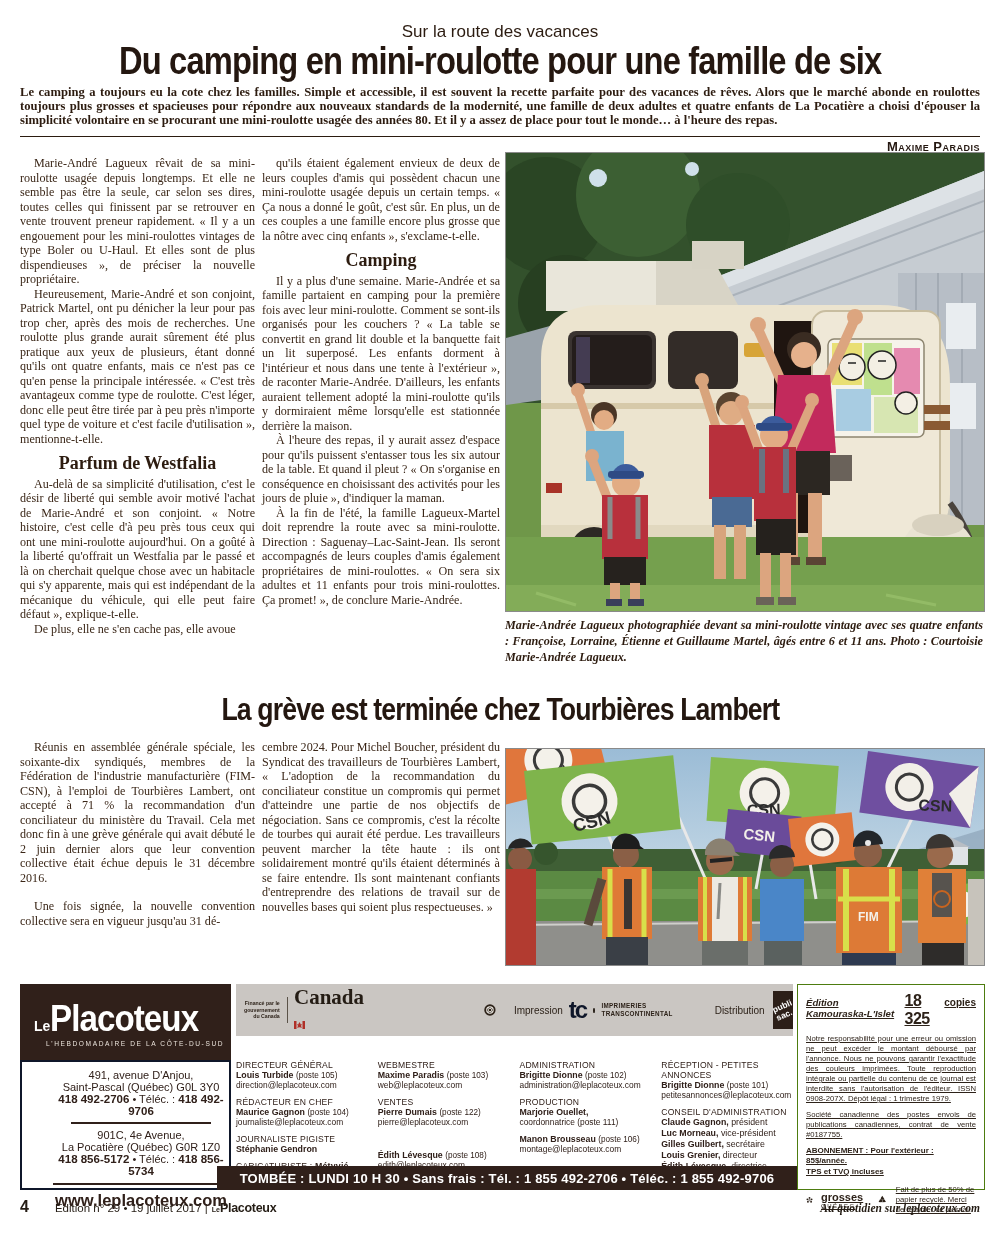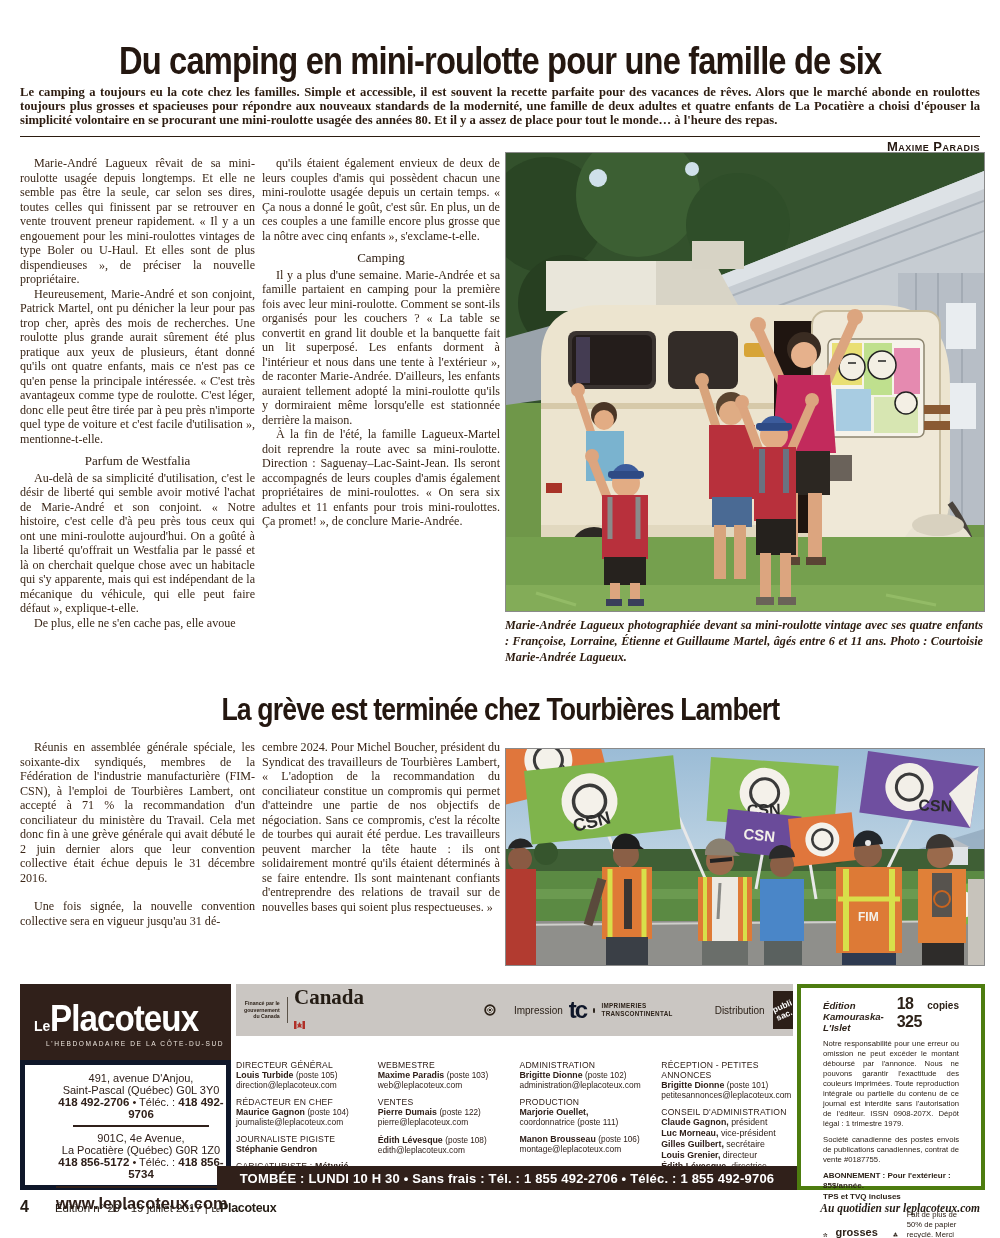--- a/index.html
+++ b/index.html
@@ -15,33 +15,33 @@
            letter-spacing:-1px;line-height:1;}
   .h1{font-size:38px;}
   .h2{font-size:31px;}
   .lead{font-weight:bold;font-size:12.6px;line-height:1.1;text-align:justify;color:#2d1c10;}
   .rule{border-top:1.6px solid #2b1b10;}
   .byline{font-family:"Liberation Sans",sans-serif;font-weight:bold;font-variant:small-caps;
           font-size:13px;text-align:right;color:#241710;letter-spacing:.5px;}
   
   .col{font-size:12.1px;line-height:1.2;text-align:justify;color:#3a2617;}
   .col p{margin:0;text-indent:14px;}
-  .sh{font-weight:normal;text-align:center;font-size:13px;margin:7px 0 2px 0;color:#2d1c10;}
+  .sh{font-weight:bold;text-align:center;font-size:18px;margin:7px 0 2px 0;color:#2d1c10;}
   .gap-top{margin-top:14px !important;}
   .photo{border:1px solid #8a8a8a;background:#ddd;}
   .caption{font-size:12.2px;font-weight:bold;font-style:italic;line-height:1.3;
            text-align:justify;color:#2d1c10;}
   
   .darkbox{background:#30201a;color:#fff;}
   .logoLe{font-family:"Liberation Sans",sans-serif;font-weight:bold;font-size:14px;}
   .logoMain{font-family:"Liberation Sans",sans-serif;font-weight:bold;font-size:36px;
             letter-spacing:-1px;transform:scaleX(.92);transform-origin:left center;display:inline-block;}
   .tagline{font-family:"Liberation Sans",sans-serif;font-size:6.6px;letter-spacing:1.6px;
            color:#e9e2da;white-space:nowrap;}
-  .infobox{border:5px solid #0f172a;background:#fff;font-family:"Liberation Sans",sans-serif;
+  .infobox{border:2px solid #0f172a;background:#fff;font-family:"Liberation Sans",sans-serif;
            font-size:11px;color:#30201a;text-align:center;padding-left:31px;}
   .infobox b{font-size:11.5px;}
   .addr-div{border-top:2px solid #30201a;width:80%;margin:5px auto;}
   .website{border-top:2px solid #30201a;font-weight:bold;font-size:16.5px;
            font-family:"Liberation Sans",sans-serif;padding-top:6px;}
   .graybar{background:#cac6c2;display:flex;align-items:center;
            font-family:"Liberation Sans",sans-serif;color:#2d2219;}
   .funding{font-size:5.2px;font-weight:bold;text-align:right;line-height:1.3;width:42px;}
   .canada{font-family:"Liberation Serif",serif;font-weight:bold;font-size:21px;color:#241c14;}
   .lbl-sm{font-size:10px;color:#2d2219;}
@@ -57,22 +57,22 @@
   .staff .role{font-size:8.6px;letter-spacing:.2px;margin-top:7px;}
   .staff .role:first-child{margin-top:16px;}
   .staff .nm{font-size:8.8px;}
   .staff .nm b{font-size:8.8px;}
   .staff .pt{font-size:8.2px;}
   .staff .em{font-size:8.4px;margin-bottom:1px;}
   .staff .bd{font-size:8.8px;line-height:1.25;}
   .tombee{background:#30201a;color:#fff;font-family:"Liberation Sans",sans-serif;
           font-weight:bold;font-size:13px;display:flex;align-items:center;justify-content:center;
           letter-spacing:.2px;}
-  .rightbox{border:4px solid #4d7c0f;font-family:"Liberation Sans",sans-serif;color:#2d2219;
-            padding:7px 22px;box-sizing:border-box;}
+  .rightbox{border:1px solid #4d7c0f;font-family:"Liberation Sans",sans-serif;color:#2d2219;
+            padding:7px 8px;box-sizing:border-box;text-decoration:underline;}
   .ed-line{display:flex;align-items:baseline;gap:5px;}
   .ed-it{font-style:italic;font-size:9.6px;font-weight:bold;}
   .ed-big{font-size:16px;font-weight:bold;letter-spacing:-.5px;}
   .ed-cop{font-size:10px;font-weight:bold;}
   .legal{font-size:7.7px;line-height:1.3;text-align:justify;margin-top:6px;}
   .abo{font-size:8px;font-weight:bold;line-height:1.3;margin-top:6px;}
   .logorow{display:flex;align-items:center;gap:8px;margin-top:8px;}
   .hebdos{font-weight:bold;font-size:11px;line-height:1;}
   .hebdos small{display:block;font-weight:normal;font-size:6px;letter-spacing:1.5px;}
   .recytxt{font-size:7.7px;line-height:1.3;}
@@ -83,20 +83,21 @@
   .pf-brand-le{font-size:7px;font-weight:bold;}
   .pf-brand{font-size:12.5px;font-weight:bold;letter-spacing:-.3px;}
   .pf-right{margin-left:auto;font-style:italic;font-weight:bold;font-size:11.5px;
             font-family:"Liberation Serif",serif;}
 </style>
 </head>
 <body>
 
 <div class="page">
 
+  <div class="abs kicker" style="top:22px;left:0;">Sur la route des vacances</div>
   <div class="abs h1wrap" style="top:42px;left:0;">
     <div class="bigHead h1">Du camping en mini-roulotte pour une famille de six</div>
   </div>
 
   <div class="abs lead" style="top:86px;left:20px;width:960px;">Le camping a toujours eu la cote chez les familles. Simple et accessible, il est souvent la recette parfaite pour des vacances de rêves. Alors que le marché abonde en roulottes toujours plus grosses et spacieuses pour répondre aux nouveaux standards de la modernité, une famille de deux adultes et quatre enfants de La Pocatière a choisi d'épouser la simplicité volontaire en se procurant une mini-roulotte usagée des années 80. Et il y a assez de place pour tout le monde… à l'heure des repas.</div>
 
   <div class="abs rule" style="top:136px;left:20px;width:960px;"></div>
   <div class="abs byline" style="top:139px;left:20px;width:960px;">Maxime Paradis</div>
 
   <div class="abs col" style="top:156px;left:20px;width:235px;">
@@ -104,20 +105,21 @@
     <p>Heureusement, Marie-André et son conjoint, Patrick Martel, ont pu dénicher la leur pour pas trop cher, après des mois de recherches. Une roulotte plus grande aurait sûrement été plus pratique aux yeux de plusieurs, étant donné qu'ils ont quatre enfants, mais ce n'est pas ce qu'en pense la principale intéressée. « C'est très avantageux comme type de roulotte. C'est léger, donc elle peut être tirée par à peu près n'importe quel type de voiture et c'est facile d'utilisation », mentionne-t-elle.</p>
     <div class="sh">Parfum de Westfalia</div>
     <p>Au-delà de sa simplicité d'utilisation, c'est le désir de liberté qui semble avoir motivé l'achat de Marie-André et son conjoint. « Notre histoire, c'est celle d'à peu près tous ceux qui ont une mini-roulotte aujourd'hui. On a goûté à la liberté qu'offrait un Westfalia par le passé et là on cherchait quelque chose avec un habitacle qui s'y apparente, mais qui est indépendant de la mécanique du véhicule, qui elle peut faire défaut », explique-t-elle.</p>
     <p>De plus, elle ne s'en cache pas, elle avoue</p>
   </div>
 
   <div class="abs col" style="top:156px;left:262px;width:238px;">
     <p>qu'ils étaient également envieux de deux de leurs couples d'amis qui possèdent chacun une mini-roulotte usagée depuis un certain temps. « Ça nous a donné le goût, c'est sûr. En plus, un de ces couples a une famille encore plus grosse que la nôtre avec cinq enfants », s'exclame-t-elle.</p>
     <div class="sh">Camping</div>
     <p>Il y a plus d'une semaine. Marie-Andrée et sa famille partaient en camping pour la première fois avec leur mini-roulotte. Comment se sont-ils organisés pour les couchers ? « La table se convertit en grand lit double et la banquette fait un lit superposé. Les enfants dorment à l'intérieur et nous dans une tente à l'extérieur », de raconter Marie-Andrée. D'ailleurs, les enfants auraient tellement adopté la mini-roulotte qu'ils y dormiraient même lorsqu'elle est stationnée derrière la maison.</p>
+    <p>À l'heure des repas, il y aurait assez d'espace pour qu'ils puissent s'entasser tous les six autour de la table. Et quand il pleut ? « On s'organise en conséquence en choisissant des activités pour les jours de pluie », d'indiquer la maman.</p>
     <p>À la fin de l'été, la famille Lagueux-Martel doit reprendre la route avec sa mini-roulotte. Direction : Saguenay–Lac-Saint-Jean. Ils seront accompagnés de leurs couples d'amis également propriétaires de mini-roulottes. « On sera six adultes et 11 enfants pour trois mini-roulottes. Ça promet! », de conclure Marie-Andrée.</p>
   </div>
 
   <div class="abs photo" style="top:152px;left:505px;width:478px;height:458px;">
     <svg viewBox="0 0 478 458" width="478" height="458" preserveAspectRatio="none">
       <rect width="478" height="458" fill="#6f9749"></rect>
       <rect x="0" y="0" width="478" height="250" fill="#33512c"></rect>
       <circle cx="40" cy="62" r="58" fill="#2a4524"></circle>
       <circle cx="132" cy="42" r="62" fill="#3c5f33"></circle>
       <circle cx="232" cy="72" r="52" fill="#2f4e29"></circle>
@@ -452,21 +454,21 @@
       <div class="nm"><b>Stéphanie Gendron</b></div>
       <div class="role"><span>CARICATURISTE :</span> <b style="font-size:8.8px;">Métyvié</b></div>
     </div>
     <div class="c">
       <div class="role">WEBMESTRE</div>
       <div class="nm"><b>Maxime Paradis</b> <span class="pt">(poste 103)</span></div>
       <div class="em">web@leplacoteux.com</div>
       <div class="role">VENTES</div>
       <div class="nm"><b>Pierre Dumais</b> <span class="pt">(poste 122)</span></div>
       <div class="em">pierre@leplacoteux.com</div>
-      <div class="nm" style="margin-top:8px;"><b>Édith Lévesque</b> <span class="pt">(poste 108)</span></div>
+      <div class="nm" style="margin-top:23px;"><b>Édith Lévesque</b> <span class="pt">(poste 108)</span></div>
       <div class="em">edith@leplacoteux.com</div>
     </div>
     <div class="c">
       <div class="role">ADMINISTRATION</div>
       <div class="nm"><b>Brigitte Dionne</b> <span class="pt">(poste 102)</span></div>
       <div class="em">administration@leplacoteux.com</div>
       <div class="role">PRODUCTION</div>
       <div class="nm"><b>Marjorie Ouellet,</b></div>
       <div class="em">coordonnatrice (poste 111)</div>
       <div class="nm" style="margin-top:7px;"><b>Manon Brousseau</b> <span class="pt">(poste 106)</span></div>

